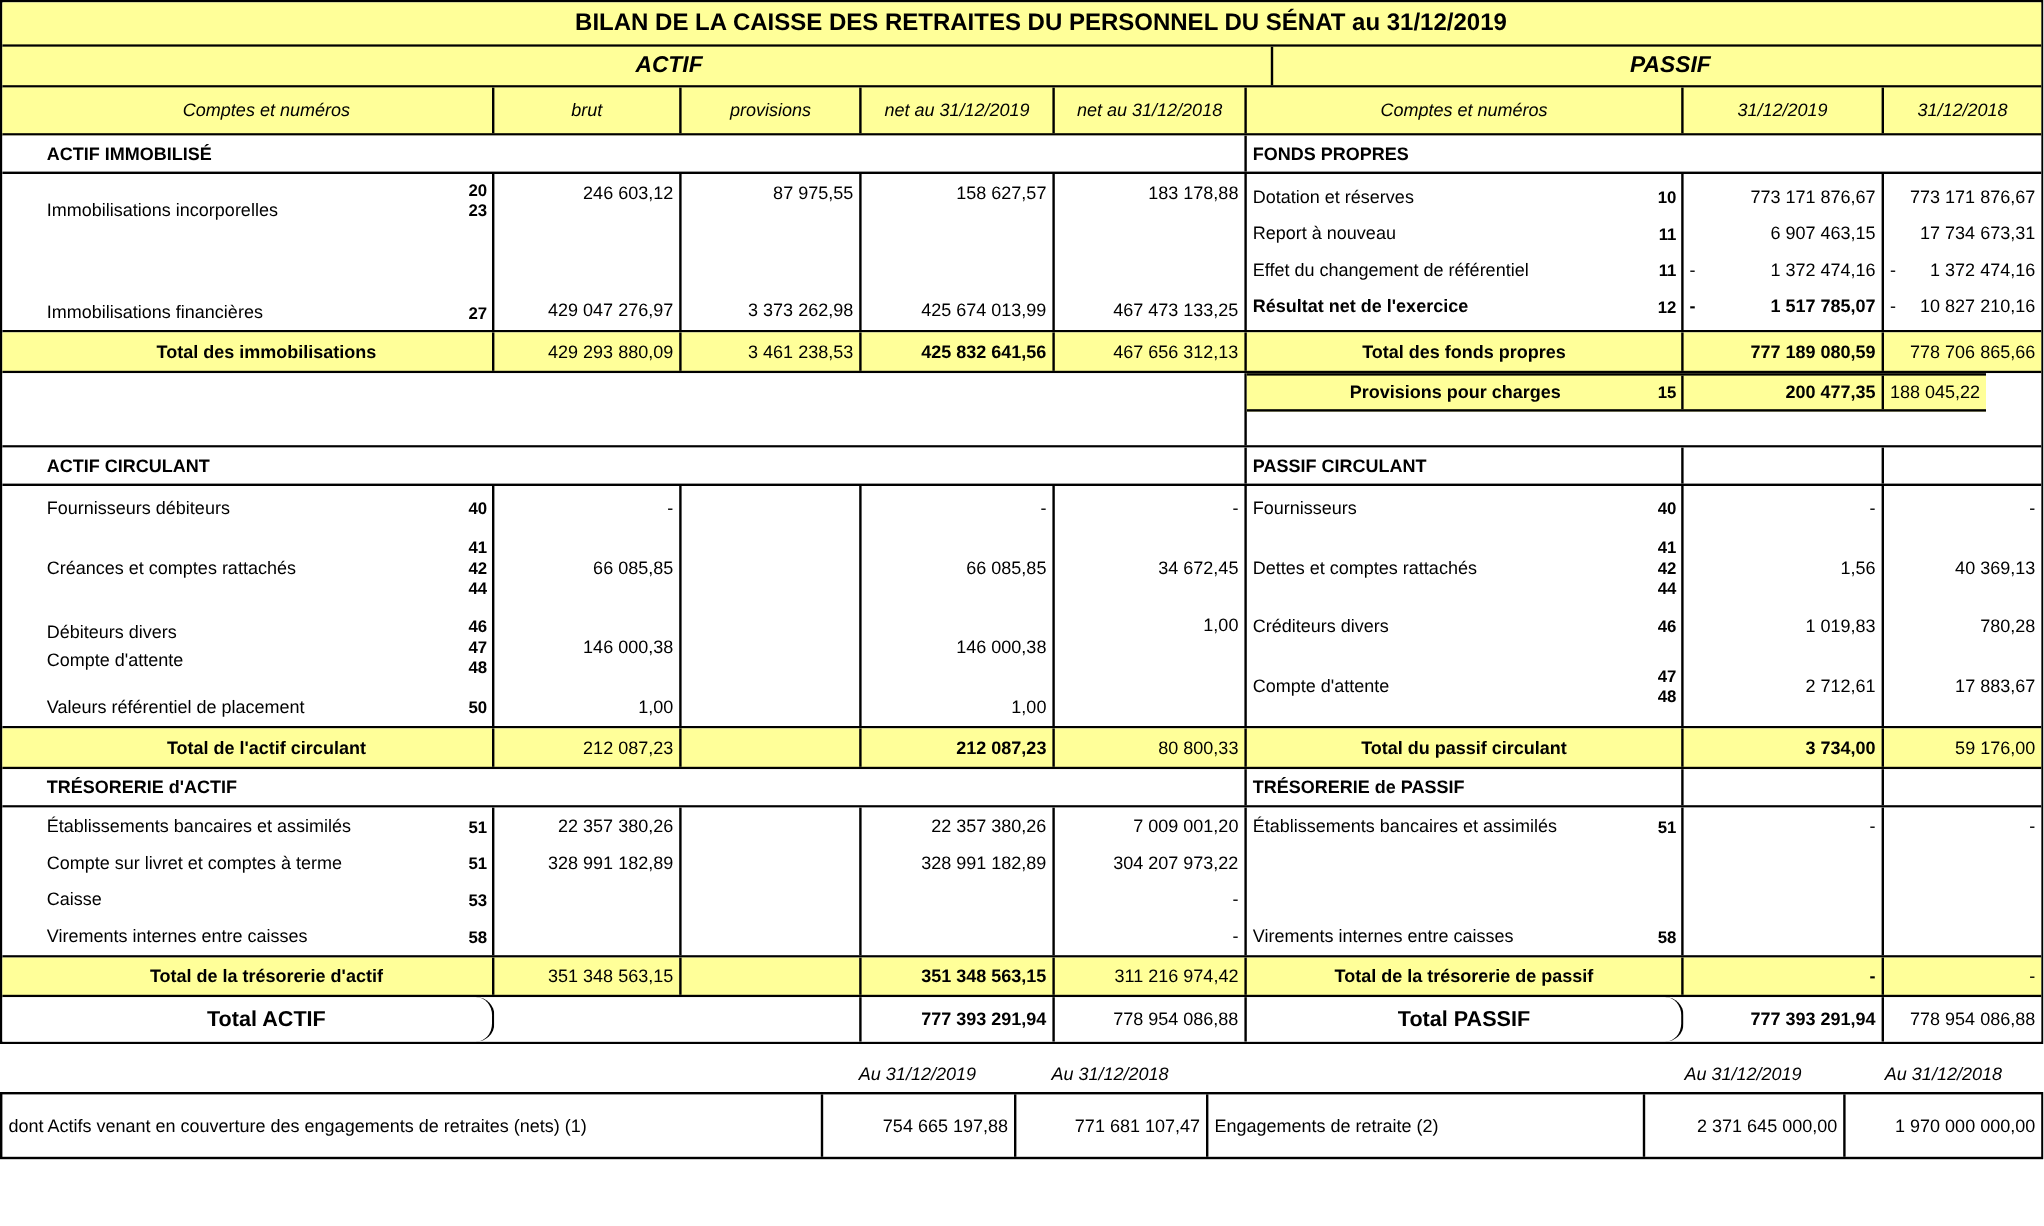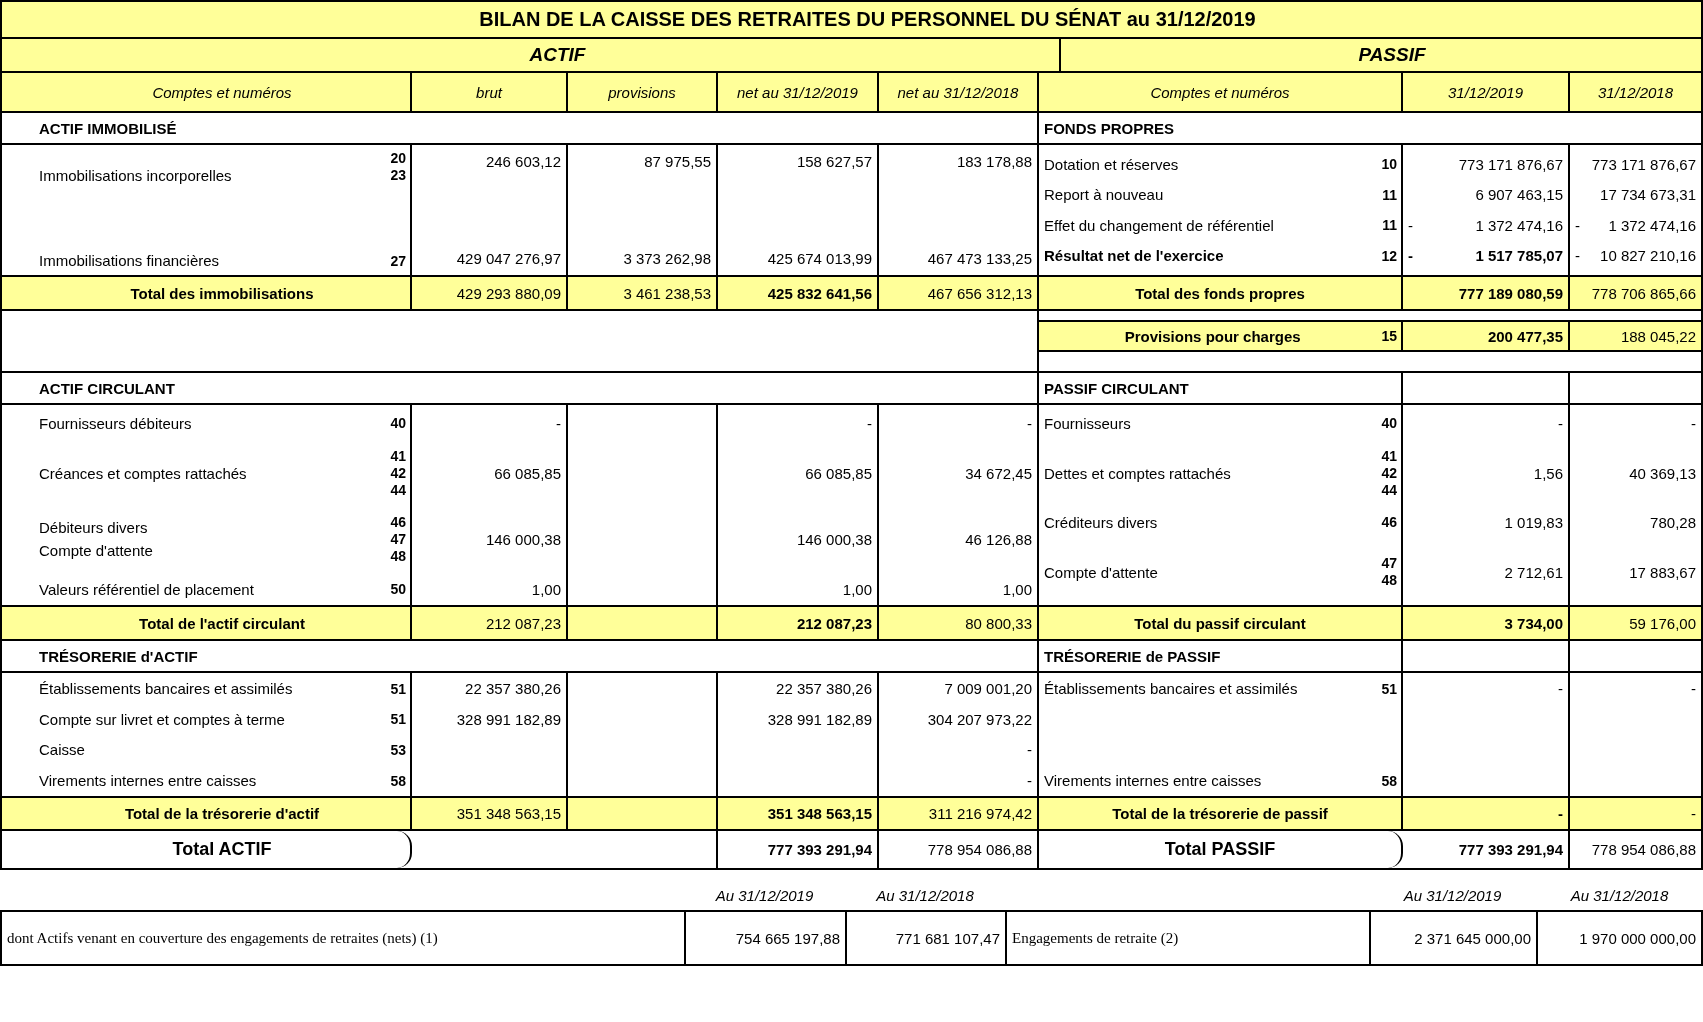--- a/index.html
+++ b/index.html
@@ -41,31 +41,31 @@
   .lr{display:flex;justify-content:space-between;align-items:center;padding:0 4px 0 5px;font-size:15px;}
   .vsplit{display:flex;flex-direction:column;justify-content:space-between;padding:5px 0 6px;}
   .lrow{display:flex;justify-content:space-between;padding:0 4px 0 5px;font-size:15px;}
   .lrow.topline{align-items:flex-end;}
   .lrow.oneline{align-items:center;}
   .vr{display:flex;align-items:center;justify-content:flex-end;height:22px;padding:0 5px;font-size:15px;}
   .vr.neg{justify-content:space-between;}
   .rows4{display:flex;flex-direction:column;justify-content:space-between;padding:7px 0;}
   .rows4 .lrow,.rows4 .vr{height:24px;align-items:center;}
   
-  .rstack{display:flex;flex-direction:column;}
+  .rstack{display:flex;}
   .gap8{height:9px;}
   .provrow{display:flex;height:32px;border-top:2px solid #000;border-bottom:2px solid #000;box-sizing:border-box;}
   .provlabel{flex:1;text-align:center;font-weight:bold;}
   
   .foot{width:1703px;box-sizing:border-box;}
   .fhead{display:flex;height:40px;align-items:flex-end;}
   .fh{display:flex;justify-content:center;font-size:15px;font-style:italic;padding-bottom:6px;}
   .fbox{display:flex;height:56px;box-sizing:border-box;border:2px solid #000;}
   .fbox .c,.fbox .cf{display:flex;align-items:center;}
-  .flab{padding-left:5px;font-size:15px;font-family:Liberation Serif, serif;}
+  .flab{padding-left:5px;font-size:15px;}
   .fw1{width:684px}.fw2{width:161px}.fw3{width:160px}.fw4{width:364px}.fw5{width:167px}.fw6{flex:1}
 </style>
 </head>
 <body>
 
 <div class="sheet">
   <div class="frame">
 
     <div class="band h-title yellow">
       <div class="title">BILAN DE LA CAISSE DES RETRAITES DU PERSONNEL DU SÉNAT au 31/12/2019</div>
@@ -244,21 +244,20 @@
       </div>
       <div class="c w4 col">
         <div class="sub s36 val">-</div>
         <div class="sub s64 val">66 085,85</div>
         <div class="sub s68 val">146 000,38</div>
         <div class="sub s32 val">1,00</div>
       </div>
       <div class="c w5 col">
         <div class="sub s36 val">-</div>
         <div class="sub s64 val">34 672,45</div>
-        <div class="sub s68 val">46 126,88</div>
         <div class="sub s32 val">1,00</div>
       </div>
       <div class="c w6 col">
         <div class="sub s36 lab">
           <span>Fournisseurs</span>
           <span class="num">40</span>
         </div>
         <div class="sub s64 lab">
           <span>Dettes et comptes rattachés</span>
           <span class="nums">

